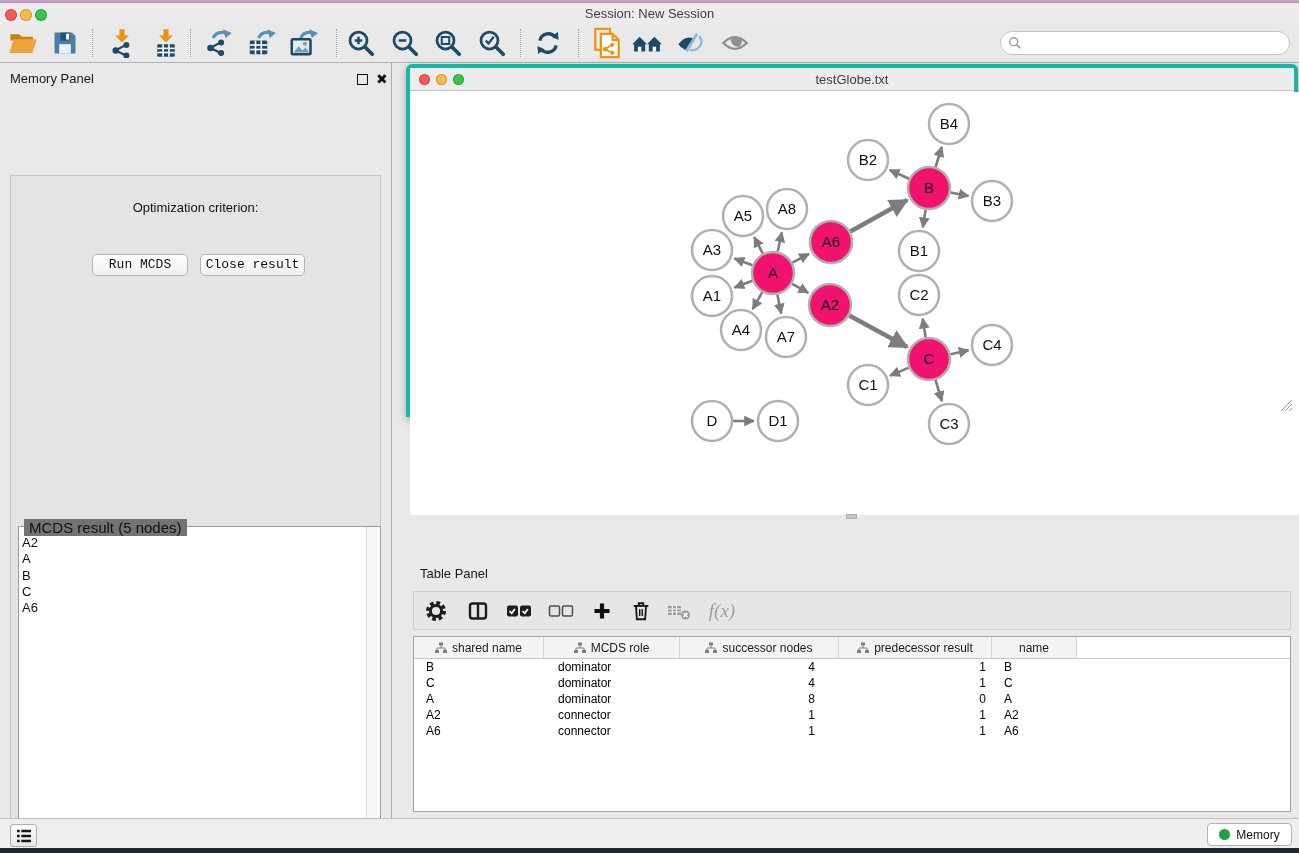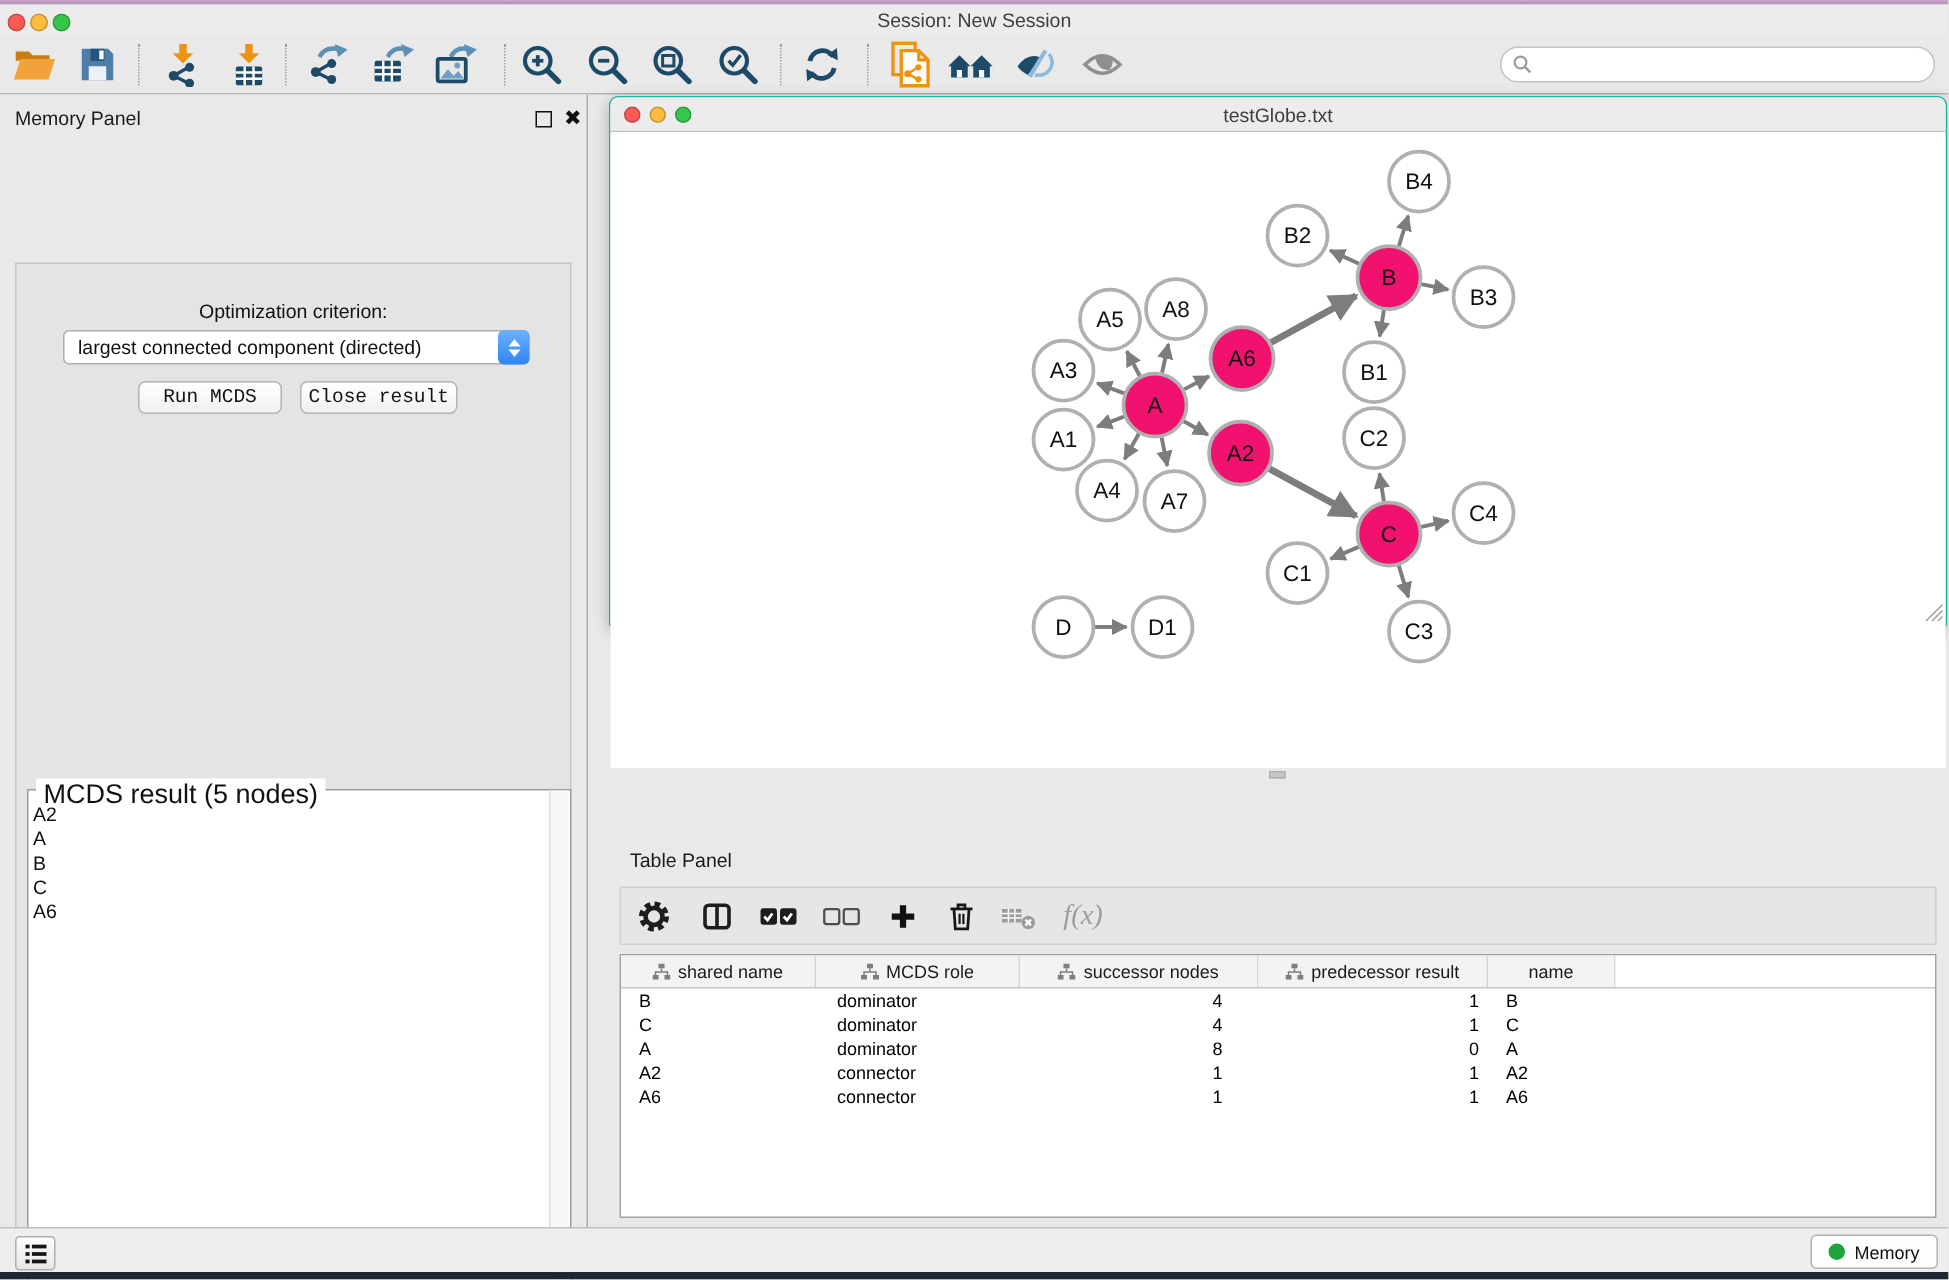--- a/index.html
+++ b/index.html
@@ -36,27 +36,27 @@
   #cp-content { left:10px; top:112px; width:371px; height:693px; background:#E4E4E4; border:1px solid #C6C6C6; }
   #opt-label { left:10px; top:137px; width:371px; text-align:center; font-size:13px; color:#111; }
   #criterion-select { left:42px; top:157px; width:311px; height:23px; background:#fff; border:1px solid #ADADAD; border-radius:4px; font-size:13px; line-height:21px; padding-left:9px; color:#111; }
   #criterion-stepper { right:-1px; top:-1px; width:21px; height:23px; border-radius:4px; background:linear-gradient(#6CB0FD,#2E86F5); display:flex; flex-direction:column; align-items:center; justify-content:center; gap:2px; }
   .arrow-up { width:0; height:0; border-left:4px solid transparent; border-right:4px solid transparent; border-bottom:5px solid #fff; }
   .arrow-dn { width:0; height:0; border-left:4px solid transparent; border-right:4px solid transparent; border-top:5px solid #fff; }
   .push { background:linear-gradient(#FFFFFF,#F0F0F0); border:1px solid #B5B5B5; border-radius:5px; font-size:13px; color:#111; text-align:center;font-family:Liberation Mono, monospace; }
   #run-btn { left:92px; top:191px; width:96px; height:22px; line-height:20px; }
   #closep-btn { left:200px; top:191px; width:105px; height:22px; line-height:20px; }
   #result-box { left:18px; top:463px; width:363px; height:334px; background:#fff; border:1px solid #9B9B9B; }
-  #result-legend { left:24px; top:456px; background:#ffffff; padding:0 5px; font-size:18px; color:#111; }
+  #result-legend { left:24px; top:456px; background:#737373; padding:0 5px; font-size:15px; color:#111; }
   #mcds-list { left:22px; top:472px; width:330px; font-size:13px; color:#111; }
   #mcds-list div { height:16.3px; line-height:16.3px; }
   #result-scroll { left:366px; top:464px; width:13px; height:332px; background:#F7F7F7; border-left:1px solid #DDD; }
 
   
-  #net-window { left:406px; top:64px; width:892px; height:353px; background:#fff; border:1px solid #14b8a6; border-radius:6px 6px 0 0; box-shadow:0 3px 10px rgba(0,0,0,.28); }
+  #net-window { left:406px; top:64px; width:892px; height:353px; background:#fff; border:4px solid #14b8a6; border-radius:6px 6px 0 0; box-shadow:0 3px 10px rgba(0,0,0,.28); }
   #net-titlebar { left:0; top:0; width:100%; height:23px; background:#ECECEC; border-bottom:1px solid #C2C2C2; border-radius:5px 5px 0 0; }
   #net-titlebar .title { width:100%; text-align:center; line-height:23px; font-size:13px; color:#3E3E3E; }
   .slight { width:11px; height:11px; border-radius:50%; border:0.5px solid rgba(0,0,0,.22); top:6px; }
   #net-canvas { left:0; top:24px; width:890px; height:423px; background:#fff; overflow:hidden; }
   #win-grip { right:1px; bottom:1px; }
   #split-handle { left:846px; top:514px; width:11px; height:5px; background:#C6C6C6; border:1px solid #AFAFAF; }
 
   
   #table-panel { left:406px; top:513px; width:893px; height:305px; background:#E9E9E9;margin-top:40px; }
   #tp-title { left:14px; top:13px; font-size:13px; color:#1A1A1A; }
@@ -251,27 +251,20 @@
     </svg>
   </div>
 </div>
 
 <div id="control-panel" class="abs">
   <div id="cp-title" class="abs">Memory Panel</div>
   <div class="float-ico abs" style="left:357px;top:11px"></div>
   <div class="close-ico abs glyph" style="left:376px;top:10px">✖</div>
   <div id="cp-content" class="abs"></div>
   <div id="opt-label" class="abs">Optimization criterion:</div>
-  <div id="criterion-select" class="abs">
-    <span>largest connected component (directed)</span>
-    <div id="criterion-stepper" class="abs">
-      <div class="arrow-up"></div>
-        <div class="arrow-dn"></div>
-    </div>
-  </div>
   <div id="run-btn" class="push abs">Run MCDS</div>
   <div id="closep-btn" class="push abs">Close result</div>
   <div id="result-box" class="abs"></div>
   <div id="result-scroll" class="abs"></div>
   <div id="result-legend" class="abs">MCDS result (5 nodes)</div>
   <div id="mcds-list" class="abs">
       <div>A2</div>
       <div>A</div>
       <div>B</div>
       <div>C</div>

